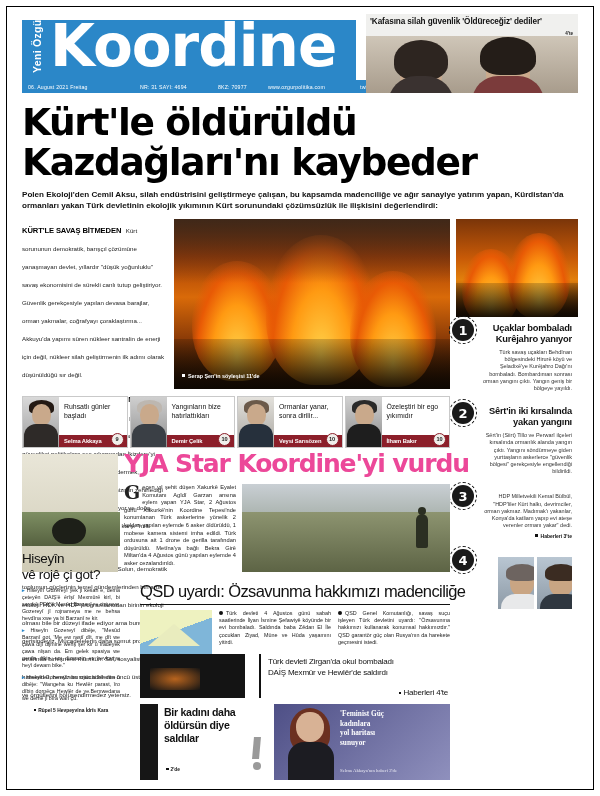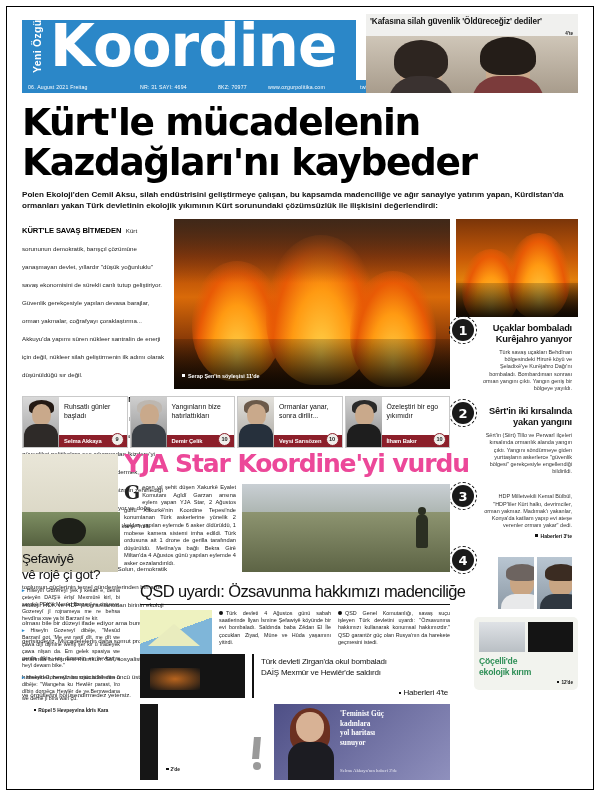--- a/index.html
+++ b/index.html
@@ -203,21 +203,21 @@
   .qsd-rule{height:1px;background:#111;margin-top:3px;}
   .qsd-row{display:flex;gap:7px;margin-top:5px;}
   .qsd-img{width:72px;height:58px;background:linear-gradient(160deg,#eef2c0 0 40%,#7fb6d9 40% 100%);position:relative;overflow:hidden;}
   .qsd-img .tri{position:absolute;left:8px;top:14px;width:0;height:0;border-left:26px solid transparent;border-right:26px solid transparent;border-bottom:22px solid #e9ecbe;}
   .qsd-col{flex:1;font-size:5.4px;line-height:7.2px;color:#222;text-align:justify;}
   .qsd-col .bullet{display:inline-block;width:4px;height:4px;border-radius:50%;background:#111;margin-right:3px;vertical-align:0px;}
 
   .darkrow{position:absolute;left:118px;top:640px;width:310px;height:44px;display:flex;}
   .dr-img{width:105px;height:44px;background:#141414;position:relative;overflow:hidden;}
   .dr-img .gl{position:absolute;left:10px;top:14px;width:50px;height:22px;background:radial-gradient(ellipse,#b8641e,rgba(20,20,20,0));}
-  .dr-text{flex:1;padding:2px 0 0 7px;position:relative;border-left:2px solid #111;margin-left:7px;}
+  .dr-text{flex:1;padding:2px 0 0 7px;position:relative;border-left:2px solid #111;margin-left:14px;}
   .dr-text div{font-size:8px;line-height:11px;font-weight:normal;color:#111;letter-spacing:-.2px;}
   .dr-ref{position:absolute;right:2px;bottom:0px;font-size:4.8px;font-weight:bold;}
   .dr-ref .sq{display:inline-block;width:2.5px;height:2.5px;background:#111;margin-right:2px;vertical-align:1px;}
 
   
   .botrow{position:absolute;left:118px;top:690px;width:310px;height:76px;display:flex;gap:6px;}
   .bot-dark{width:18px;height:76px;background:#161616;}
   .bot-kill{width:104px;position:relative;padding-top:2px;}
   .bot-kill .t{font-size:10.6px;font-weight:bold;line-height:13px;letter-spacing:-.3px;color:#111;}
   .bot-kill .ex{position:absolute;right:8px;bottom:10px;width:7px;font-size:0;}
@@ -265,21 +265,21 @@
             </div>
           <div class="face f2">
               <div class="hair"></div>
               <div class="scarf"></div>
             </div>
         </div>
       </div>
     </div>
 
     <div class="headline">
-      <div>Kürt'le mücadelenin</div>
+      <div>Kürt'le öldürüldü</div>
       <div>Kazdağları'nı kaybeder</div>
     </div>
     <div class="lede">Polen Ekoloji'den Cemil Aksu, silah endüstrisini geliştirmeye çalışan, bu kapsamda madenciliğe ve ağır sanayiye yatırım yapan, Kürdistan'da ormanları yakan Türk devletinin ekolojik yıkımının Kürt sorunundaki çözümsüzlük ile ilişkisini değerlendirdi:</div>
 
     <div class="colL">
       <div class="sub">
         <h4>KÜRT'LE SAVAŞ BİTMEDEN</h4>
         <p>Kürt sorununun demokratik, barışçıl çözümüne yanaşmayan devlet, yıllardır "düşük yoğunluklu" savaş ekonomisini de sürekli canlı tutup geliştiriyor. Güvenlik gerekçesiyle yapılan devasa barajlar, orman yakmalar, coğrafyayı çoraklaştırma... Akkuyu'da yapımı süren nükleer santralin de enerji için değil, nükleer silah geliştirmenin ilk adımı olarak düşünüldüğü sır değil.</p>
       </div>
       <div class="sub">
@@ -349,33 +349,20 @@
             </div>
           <div class="pp f">
               <div class="sky"></div>
               <div class="head"></div>
               <div class="hair"></div>
               <div class="body"></div>
             </div>
         </div>
       </div>
 
-      <div class="greenbox">
-        <div class="gb-imgs">
-          <div class="gb1"></div>
-          <div class="gb2"></div>
-        </div>
-        <div class="gb-title">
-          <div>Çöçelli'de</div>
-          <div>ekolojik kırım</div>
-        </div>
-        <div class="gb-ref">
-          <span class="sq"></span><span>12'de</span>
-        </div>
-      </div>
     </div>
 
     <div class="colstrip">
       <div class="colcard">
         <div class="cc-photo">
           <div class="bg" style="background:linear-gradient(180deg,#d9d9d9,#9d9d9d);"></div>
           <div class="hr" style="background:#241a14;"></div>
             <div class="hd"></div>
           <div class="bd" style="background:#2e2a28;"></div>
         </div>
@@ -442,21 +429,21 @@
           <div class="grd"></div>
           <div class="fig"></div>
       </div>
     </div>
 
     <div style="position:absolute;left:0px;top:498px;width:98px;">
       <div style="width:98px;height:34px;background:linear-gradient(180deg,#7e8f63,#55603f);position:relative;overflow:hidden;">
         <div style="position:absolute;left:30px;top:6px;width:34px;height:26px;border-radius:50% 50% 14px 14px;background:#1d1f18;"></div>
       </div>
       <div style="font-family:'Liberation Sans',sans-serif;font-size:13.5px;line-height:15.5px;font-weight:normal;color:#111;margin-top:5px;letter-spacing:-.4px;">
-        <div>Şefawiyê</div>
+        <div>Hiseyîn</div>
         <div>vê rojê çi got?</div>
       </div>
       <div style="font-size:5.3px;line-height:7px;color:#222;margin-top:5px;text-align:justify;">
         <span style="color:#2b87c8;font-weight:bold;">▸</span> <span>Hiseyîn Gozereyî yek ji kesan e, dema çeteyên DAIŞ'ê êrîşî Mexmûrê kirî, bi serokê PDK'ê Mesûd Barzanî re civiyaye. Gozereyî jî rojnameya me re behsa hevdîna xwe ya bi Barzanî re kir.</span>
       </div>
       <div style="font-size:5.3px;line-height:7px;color:#222;margin-top:5px;text-align:justify;">
         <span style="color:#2b87c8;font-weight:bold;">▸</span> <span>Hiseyîn Gozereyî dibêje, "Mesûd Barzanî got, 'Me ew rastî dît, me dît we çawa dijî dijminê wehş şer kir û îradeyek çawa nîşan da. Em gelek spasiya we gentla dikin, em dixwazin ev hevkariya heyî dewam bike."</span>
       </div>
       <div style="font-size:5.3px;line-height:7px;color:#222;margin-top:5px;text-align:justify;">
         <span style="color:#2b87c8;font-weight:bold;">▸</span> <span>Hiseyîn Gozereyî van rojan bi bîr dixe û dibêje: "Wangeha ku Hewlêr parast, îro dîbin dorpêça Hewlêr de ye.Berxwedana wê demê ji bîra wan çû.'</span>
@@ -491,20 +478,25 @@
         <div>DAİŞ Mexmûr ve Hewlêr'de saldırdı</div>
         <div class="dr-ref">
           <span class="sq"></span><span>Haberleri 4'te</span>
         </div>
       </div>
     </div>
 
     <div class="botrow">
       <div class="bot-dark"></div>
       <div class="bot-kill">
+        <div class="t">
+          <div>Bir kadını daha</div>
+          <div>öldürsün diye</div>
+          <div>saldılar</div>
+        </div>
         <div class="ex">
             <i></i>
             <u></u>
           </div>
         <div class="r">
           <span class="sq"></span><span>2'de</span>
         </div>
       </div>
       <div class="bot-fem">
         <div class="por">

